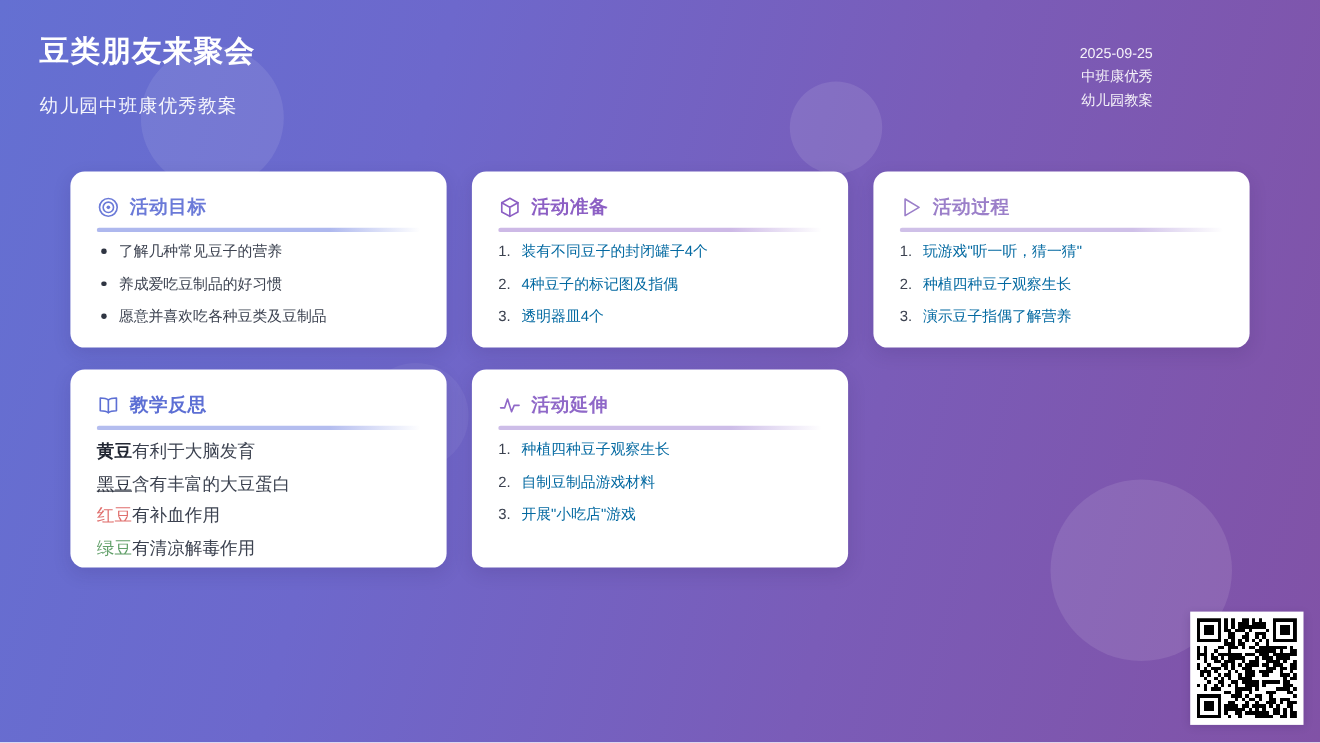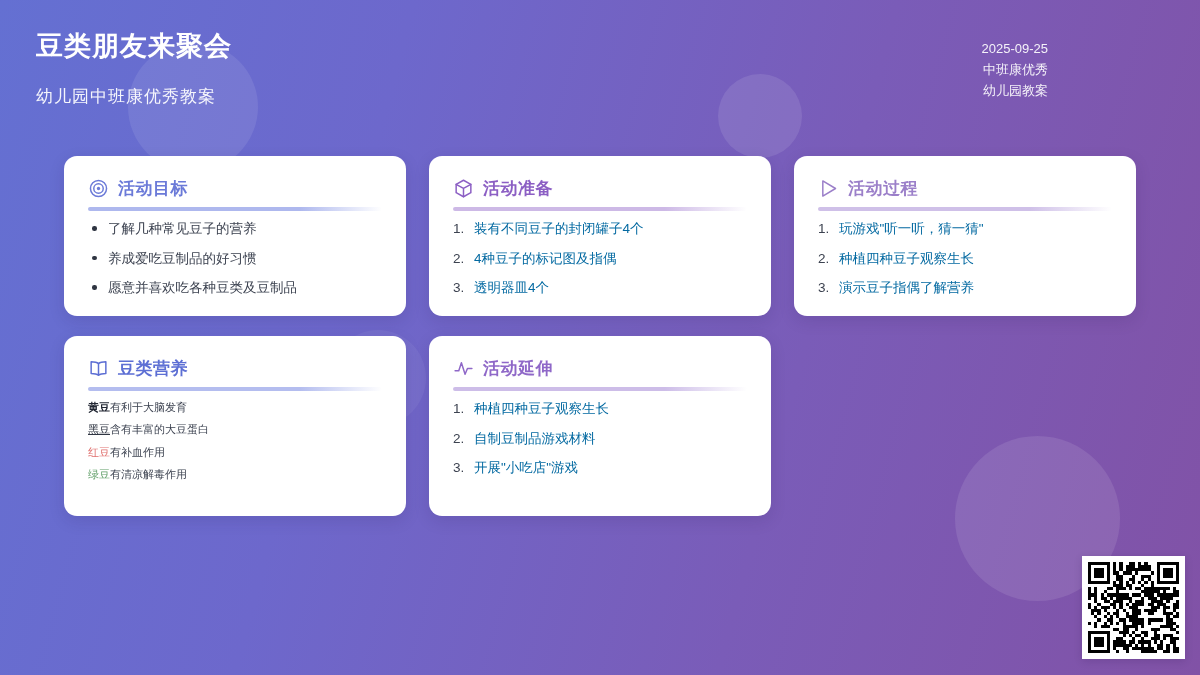--- a/index.html
+++ b/index.html
@@ -92,21 +92,21 @@
     line-height: 1.45; margin-bottom: 10px;
   }
   ol.nums li::before {
     content: counter(n) ".";
     position: absolute; left: 0; top: 0;
     color: #3c4250; font-size: 13.5px;
   }
   
   ul.nutri { list-style: none; }
   ul.nutri li {
-    font-size: 11px; color: #3c4250;
+    font-size: 16px; color: #3c4250;
     line-height: 1.48; margin-bottom: 6px;
   }
   ul.nutri li .kw-bold { font-weight: bold; color: #222733; }
   ul.nutri li .kw-underline { text-decoration: underline; color: #2f3542; font-family: Liberation Serif, serif; }
   ul.nutri li .kw-red { color: #e0706e; }
   ul.nutri li .kw-green { color: #62a06a; }
   
   p.para {
     font-size: 13.5px; color: #3c4250; line-height: 1.6;
   }
@@ -193,21 +193,21 @@
             <li>演示豆子指偶了解营养</li>
           </ol>
         </div>
       </div>
       <div class="card">
         <div class="card-head">
           <svg class="card-icon" viewBox="0 0 24 24">
             <path d="M12 6.4C10.3 5 7.9 4.4 3.6 4.4v13.2c4.3 0 6.7.6 8.4 2 1.7-1.4 4.1-2 8.4-2V4.4c-4.3 0-6.7.6-8.4 2Z" fill="none" stroke="#5d6fd4" stroke-width="1.7" stroke-linecap="round" stroke-linejoin="round"></path>
             <path d="M12 6.4v13.2" fill="none" stroke="#5d6fd4" stroke-width="1.7" stroke-linecap="round" stroke-linejoin="round"></path>
           </svg>
-          <div class="card-title" style="color:#5d6fd4">豆类营养</div>
+          <div class="card-title" style="color:#5d6fd4">教学反思</div>
         </div>
         <div class="card-rule" style="background:linear-gradient(90deg,#b4bdef 0%,#b4bdef 72%,rgba(255,255,255,0) 100%)"></div>
         <div class="card-body">
           <ul class="nutri">
             <li><span class="kw-bold">黄豆</span><span>有利于大脑发育</span></li>
             <li><span class="kw-underline">黑豆</span><span>含有丰富的大豆蛋白</span></li>
             <li><span class="kw-red">红豆</span><span>有补血作用</span></li>
             <li><span class="kw-green">绿豆</span><span>有清凉解毒作用</span></li>
           </ul>
         </div>

